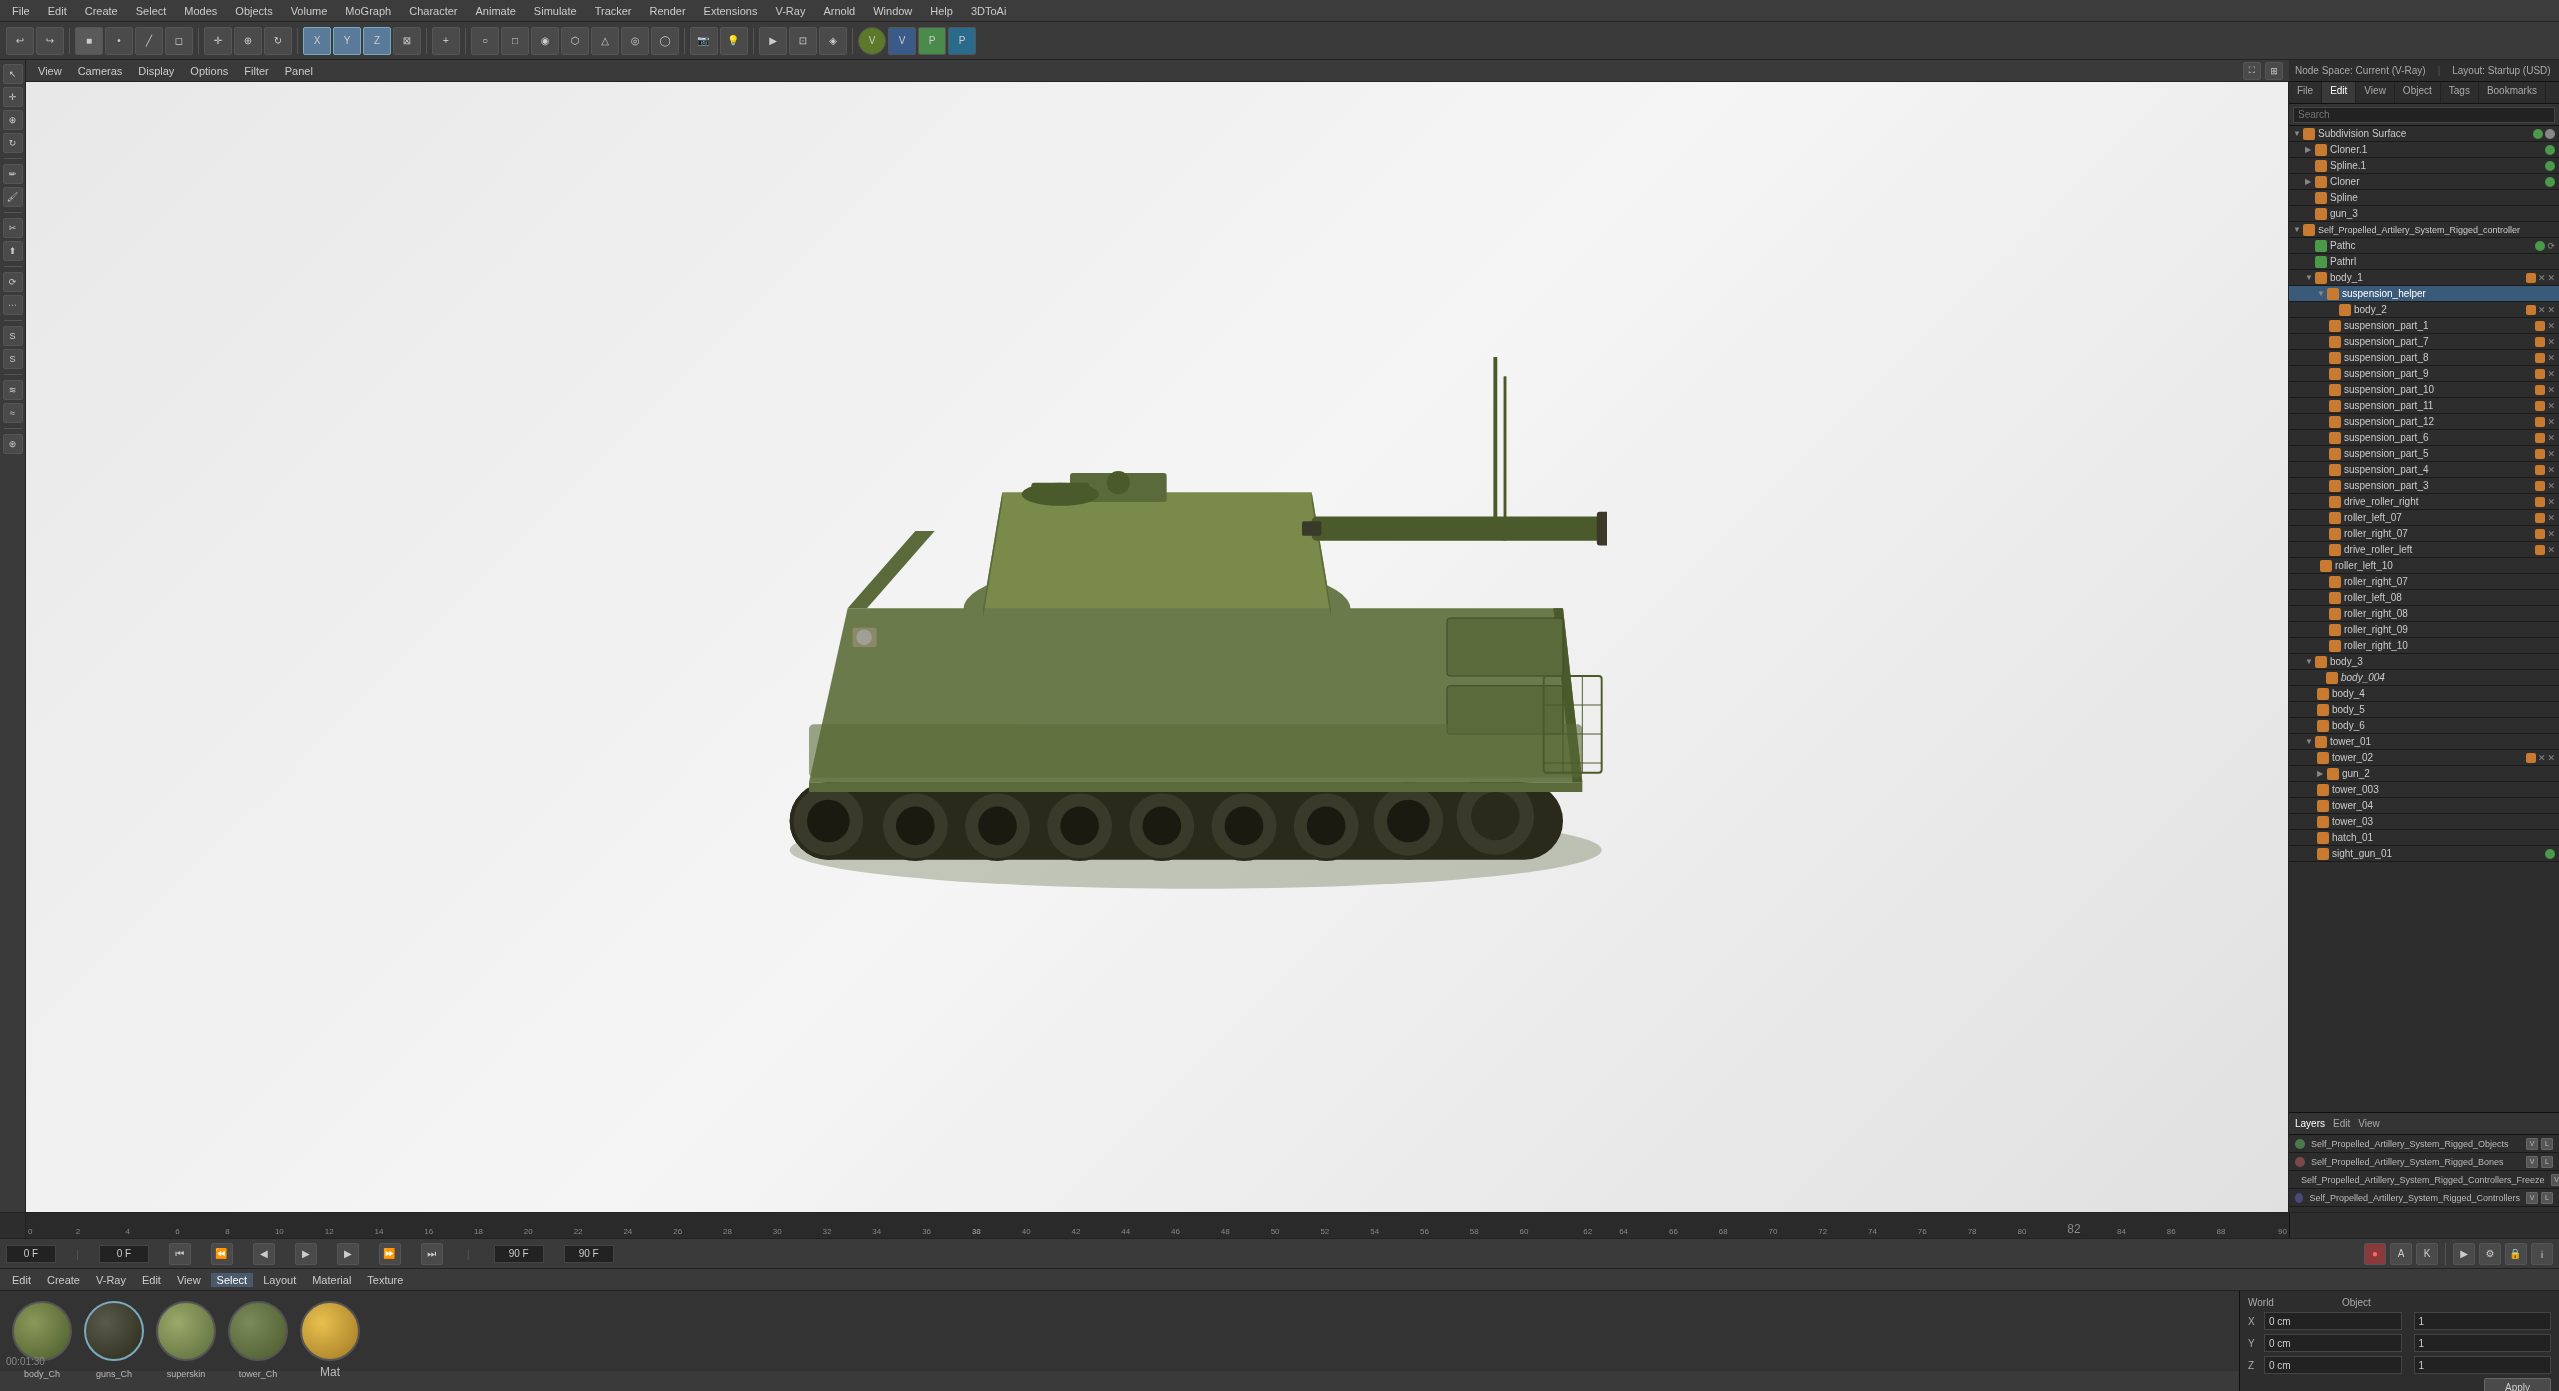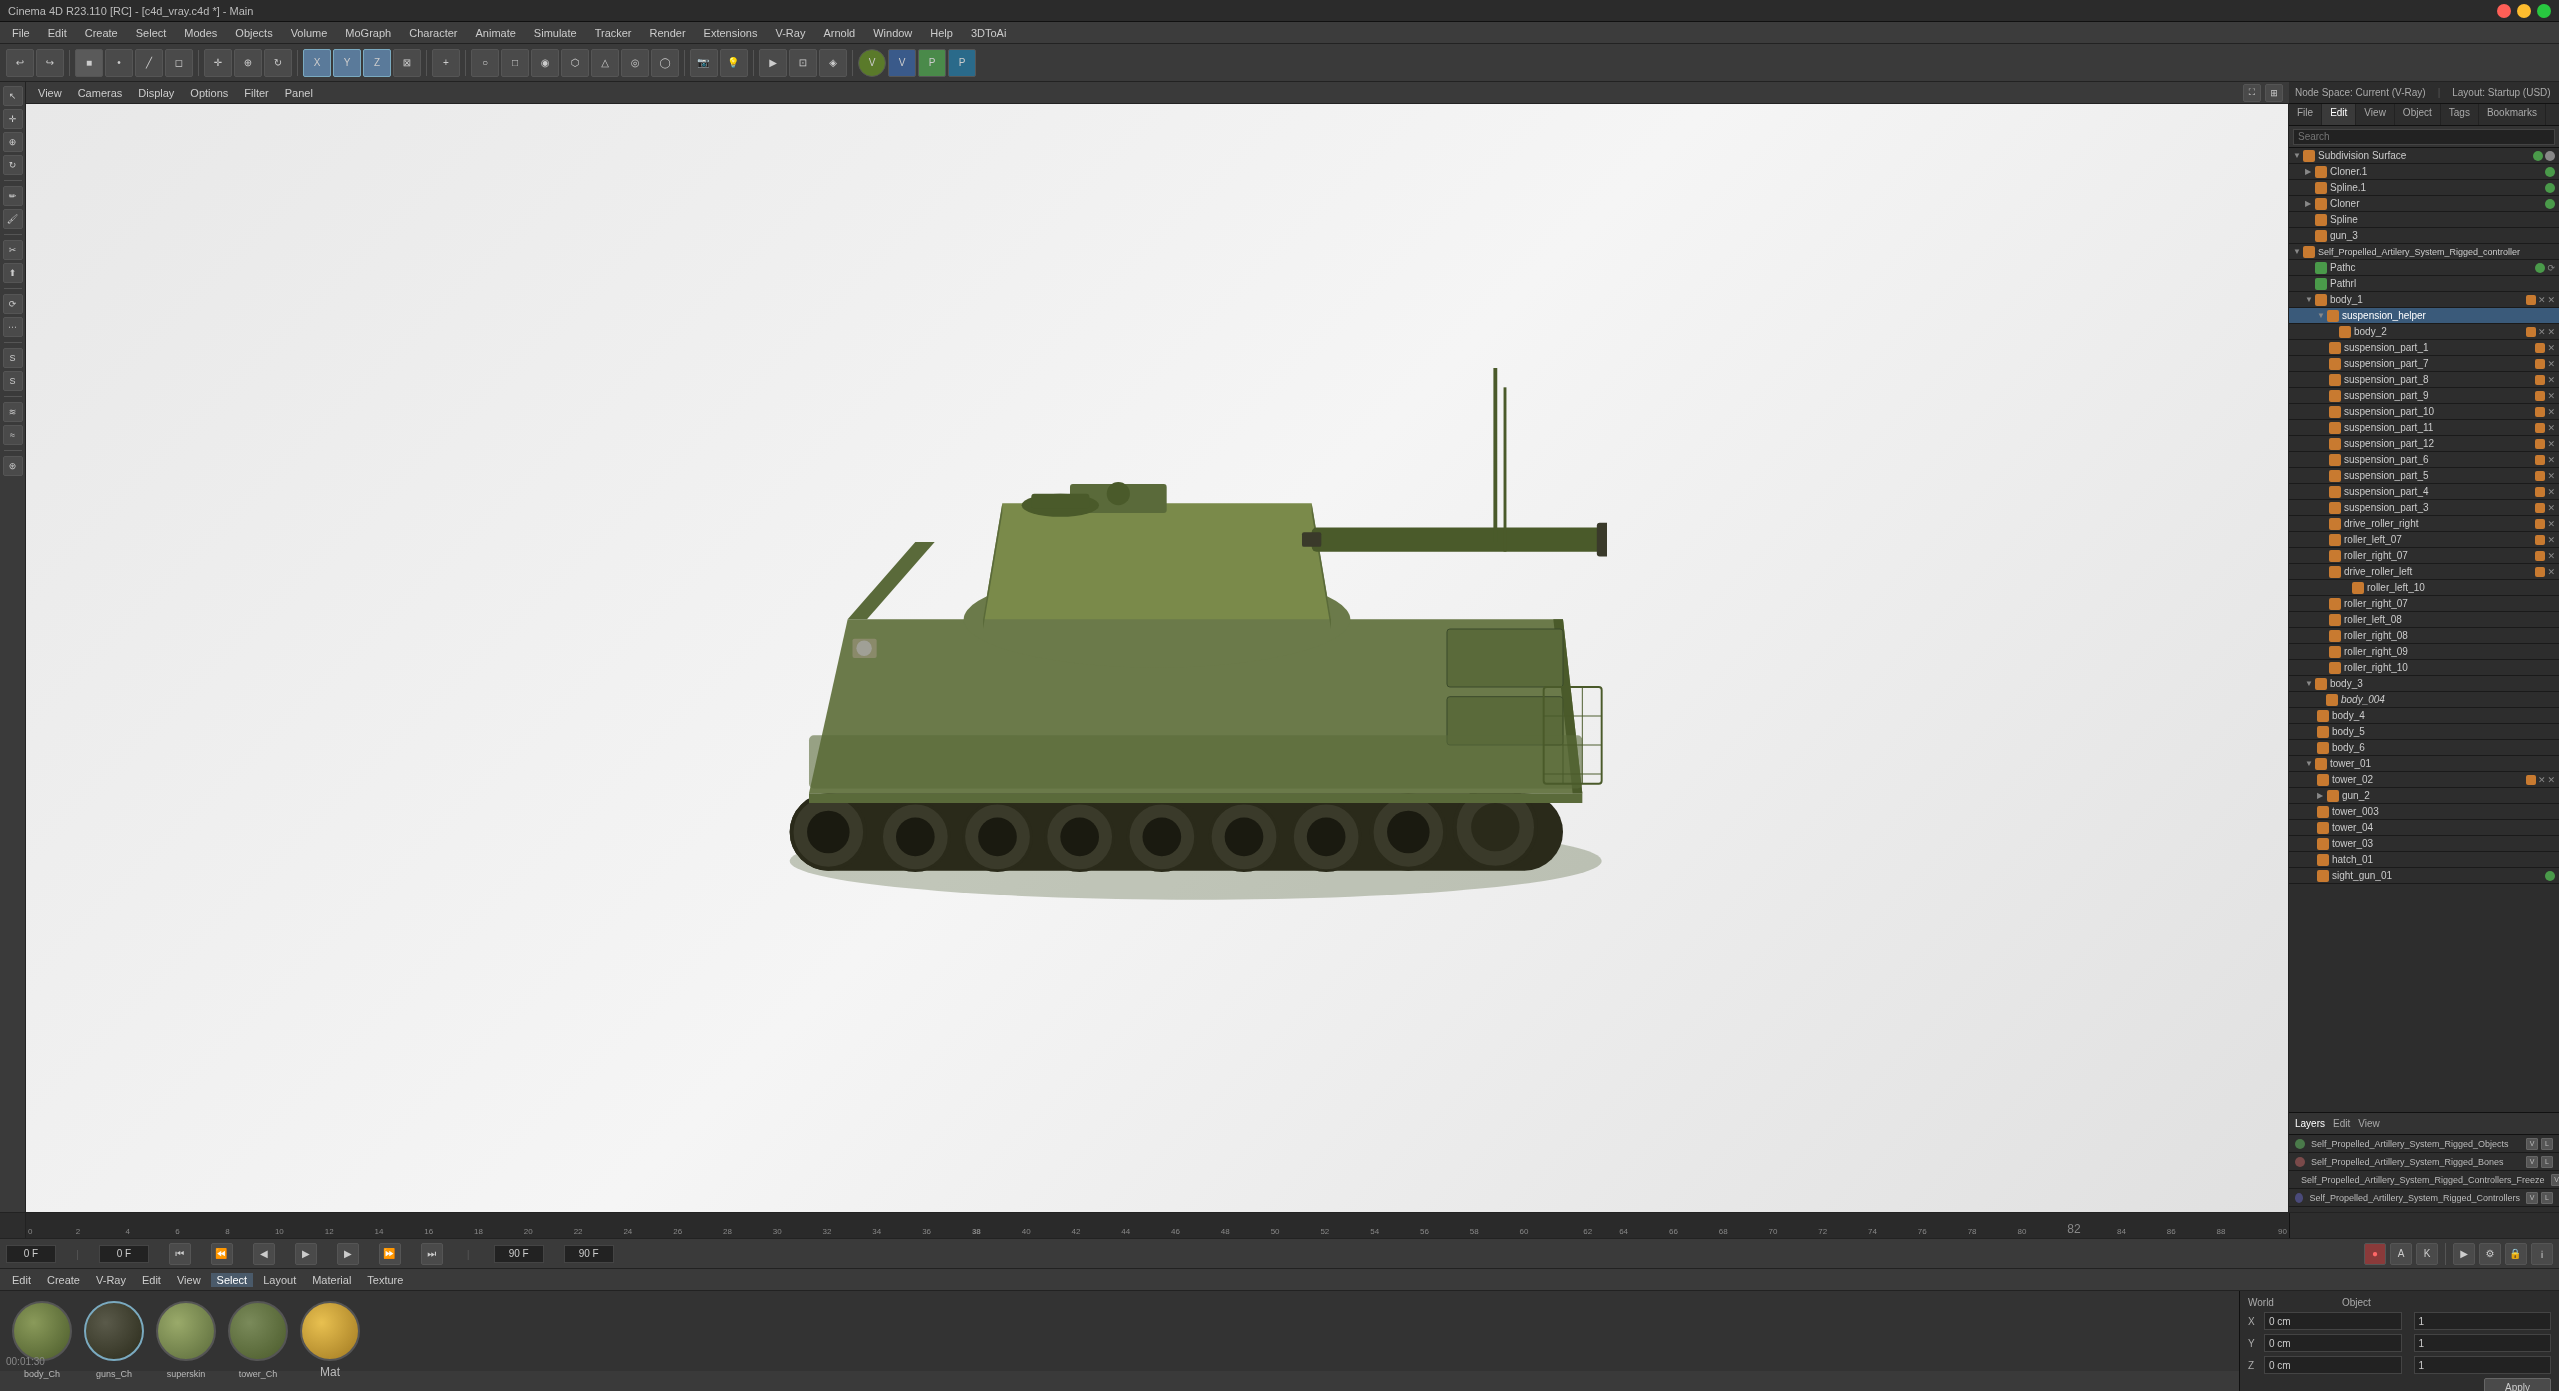--- a/index.html
+++ b/index.html
@@ -121,28 +121,20 @@
     #search-input { flex: 1; height: 16px; background: #222; border: 1px solid #444; color: #ccc; font-size: 10px; padding: 0 4px; }
 
     
     #node-space { height: 22px; background: #2d2d2d; display: flex; align-items: center; padding: 0 6px; gap: 8px; border-bottom: 1px solid #111; font-size: 10px; color: #aaa; }
   </style>
 </head>
 <body>
 
 <div id="app">
 
-  <div id="titlebar">
-    <span style="font-size:11px;color:#bbb;">Cinema 4D R23.110 [RC] - [c4d_vray.c4d *] - Main</span>
-    <div style="display:flex;gap:6px;">
-      <div class="title-btn close"></div>
-      <div class="title-btn min"></div>
-      <div class="title-btn max"></div>
-    </div>
-  </div>
 
   <div id="menubar">
     <div class="menu-item">File</div>
     <div class="menu-item">Edit</div>
     <div class="menu-item">Create</div>
     <div class="menu-item">Select</div>
     <div class="menu-item">Modes</div>
     <div class="menu-item">Objects</div>
     <div class="menu-item">Volume</div>
     <div class="menu-item">MoGraph</div>
@@ -558,21 +550,21 @@
               </div>
           </div>
           <div class="tree-item" style="padding-left:40px;">
             <span class="tree-item-icon" style="background:#c87a30;width:12px;height:12px;border-radius:2px;display:inline-block;margin-right:3px;"></span>
             <span class="tree-item-label">drive_roller_left</span>
             <div class="tree-item-icons">
                 <div style="width:10px;height:10px;background:#c87a30;border-radius:2px;"></div>
                 <span style="color:#888;font-size:9px;">✕</span>
               </div>
           </div>
-          <div class="tree-item" style="padding-left:63px;">
+          <div class="tree-item" style="padding-left:31px;">
             <span class="tree-item-icon" style="background:#c87a30;width:12px;height:12px;border-radius:2px;display:inline-block;margin-right:3px;"></span>
             <span class="tree-item-label">roller_left_10</span>
           </div>
           <div class="tree-item" style="padding-left:40px;">
             <span class="tree-item-icon" style="background:#c87a30;width:12px;height:12px;border-radius:2px;display:inline-block;margin-right:3px;"></span>
             <span class="tree-item-label">roller_right_07</span>
           </div>
           <div class="tree-item" style="padding-left:40px;">
             <span class="tree-item-icon" style="background:#c87a30;width:12px;height:12px;border-radius:2px;display:inline-block;margin-right:3px;"></span>
             <span class="tree-item-label">roller_left_08</span>

